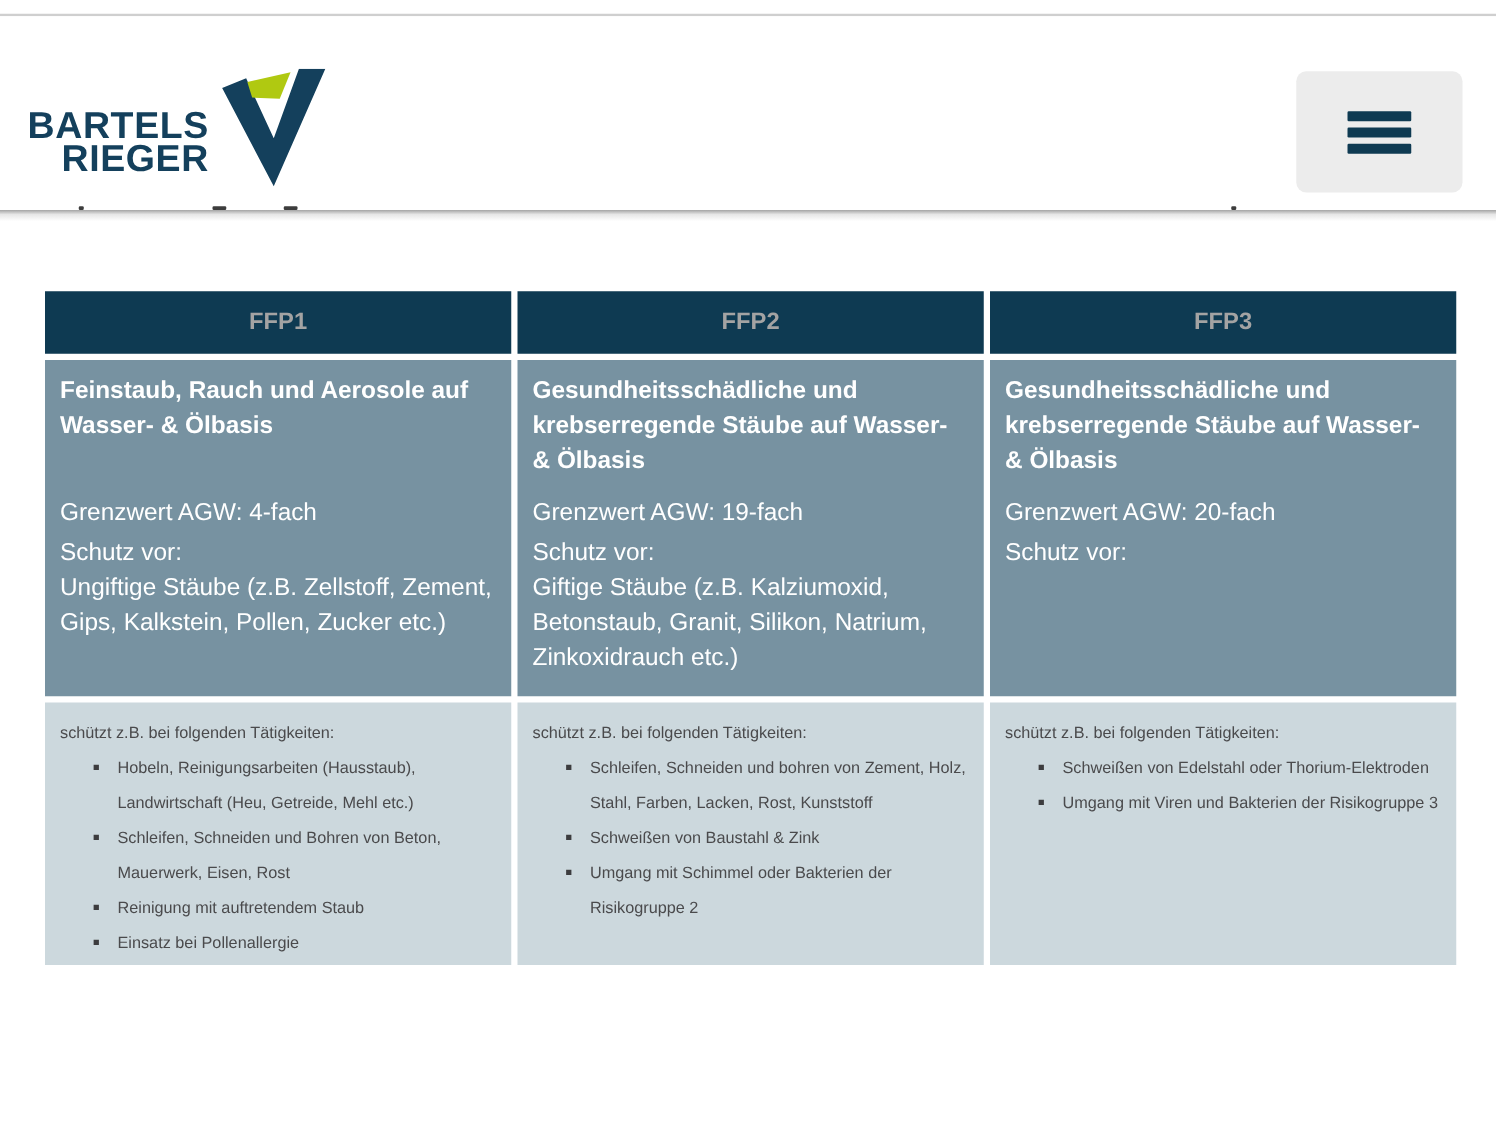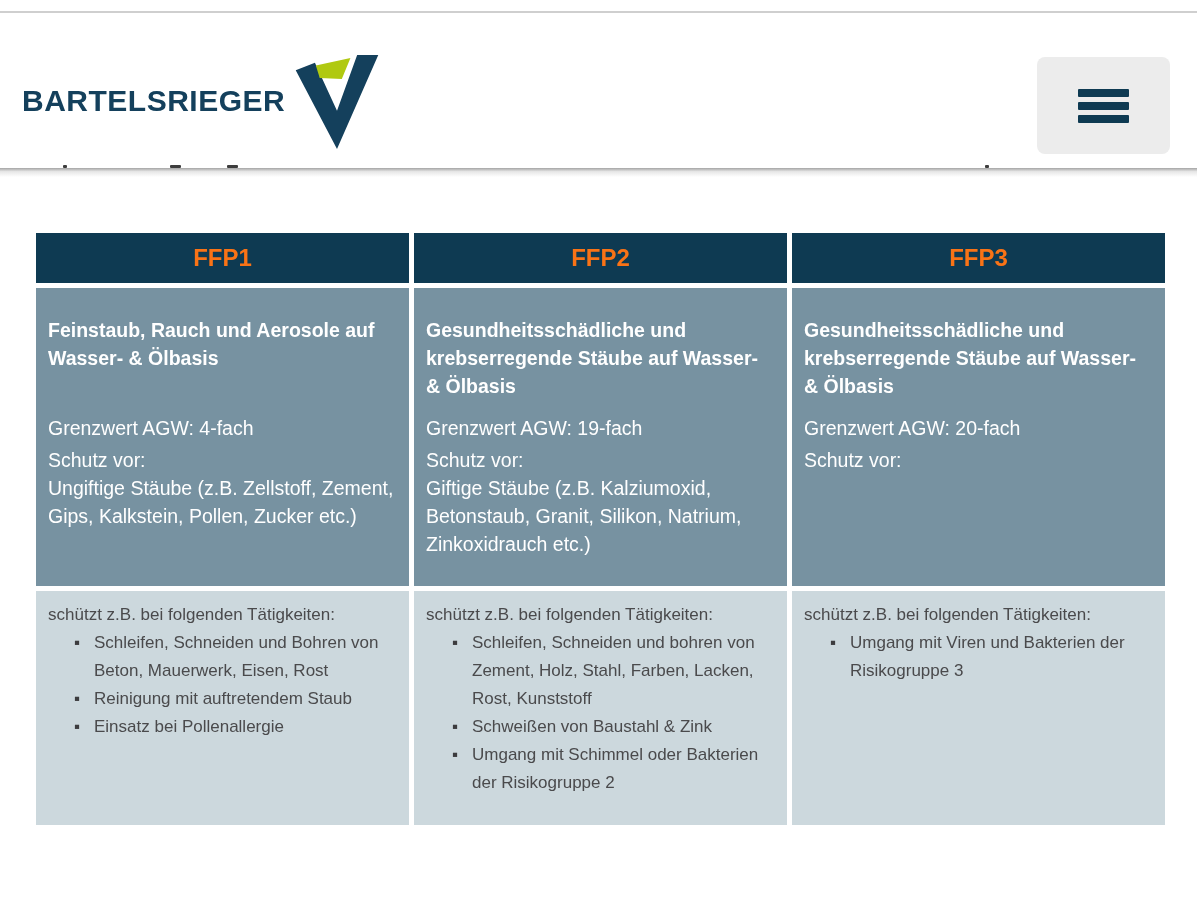--- a/index.html
+++ b/index.html
@@ -11,48 +11,48 @@
   .top-line { position:absolute; top:11px; left:0; width:100%; height:2px;
               background:#cfcfcf; }
   .site-header { position:absolute; top:13px; left:0; width:100%; height:155px;
                  background:#ffffff; }
   .header-shadow { position:absolute; top:168px; left:0; width:100%; height:9px;
                    background:linear-gradient(to bottom, rgba(90,90,90,.55), rgba(120,120,120,.18) 40%, rgba(255,255,255,0)); }
   .clip-frag { position:absolute; top:165px; height:3px; background:#3d3d3d;
                border-radius:1px; }
 
   .brand { position:absolute; top:42px; left:22px; display:flex; align-items:flex-start; }
-  .brand-text { display:flex; flex-direction:row; align-items:flex-end;
+  .brand-text { display:flex; flex-direction:column; align-items:flex-end;
                 margin-top:32px; color:#14405c; font-weight:bold;
                 font-size:30px; line-height:27px; letter-spacing:.5px; }
   .brand-mark { margin-left:8px; }
 
   .menu-button { position:absolute; top:44px; left:1037px; width:133px; height:97px;
                  background:#ececec; border:none; border-radius:8px; cursor:pointer;
                  display:flex; flex-direction:column; align-items:center;
                  justify-content:center; gap:5px; }
   .menu-bar { width:51px; height:8px; background:#0e3a52; border-radius:1px; }
 
   
   .ffp-table { position:absolute; top:233px; left:36px; width:1129px;
                display:grid; grid-template-columns:repeat(3,1fr);
                column-gap:5px; row-gap:5px; background:#ffffff; }
 
-  .cell-head { background:#0e3a52; color:#f97316; font-weight:bold;
-               font-size:24px; height:50px; display:flex;
+  .cell-head { background:#0e3a52; color:#a3a3a3; font-weight:bold;
+               font-size:19px; height:50px; display:flex;
                align-items:center; justify-content:center; }
 
-  .cell-mid { background:#7792a1; color:#ffffff; padding:28px 12px;
+  .cell-mid { background:#7792a1; color:#ffffff; padding:10px 12px;
               font-size:19.5px; line-height:28px; min-height:269px; }
   .hazard-title { font-weight:bold; min-height:84px; margin-bottom:14px; }
   .limit-line { margin-bottom:4px; }
   .protection-label { font-weight:normal; }
 
-  .cell-low { background:#ccd8dd; color:#4a4a4c; padding:10px 12px 28px;
-              font-size:17px; line-height:28px; }
+  .cell-low { background:#ccd8dd; color:#4a4a4c; padding:10px 12px 4px;
+              font-size:13px; line-height:28px; }
   .activity-list { list-style:none; margin:0; padding:0 0 0 26px; }
   .activity-list li { position:relative; padding-left:20px; }
   .activity-list li::before { content:"\25AA"; position:absolute; left:0; top:0;
                               font-size:17px; color:#3c3c3e; }
 </style>
 </head>
 <body>
 
 <div class="top-line"></div>
 
@@ -101,33 +101,35 @@
   </div>
   <div class="cell-mid">
     <div class="hazard-title">Gesundheitsschädliche und krebserregende Stäube auf Wasser- &amp; Ölbasis</div>
     <div class="limit-line">Grenzwert AGW: 20-fach</div>
     <div class="protection-label">Schutz vor:</div>
   </div>
 
   <div class="cell-low">
     <div>schützt z.B. bei folgenden Tätigkeiten:</div>
     <ul class="activity-list">
+        <li>Hobeln, Reinigungsarbeiten (Hausstaub), Landwirtschaft (Heu, Getreide, Mehl etc.)</li>
         <li>Schleifen, Schneiden und Bohren von Beton, Mauerwerk, Eisen, Rost</li>
         <li>Reinigung mit auftretendem Staub</li>
         <li>Einsatz bei Pollenallergie</li>
       </ul>
   </div>
   <div class="cell-low">
     <div>schützt z.B. bei folgenden Tätigkeiten:</div>
     <ul class="activity-list">
         <li>Schleifen, Schneiden und bohren von Zement, Holz, Stahl, Farben, Lacken, Rost, Kunststoff</li>
         <li>Schweißen von Baustahl &amp; Zink</li>
         <li>Umgang mit Schimmel oder Bakterien der Risikogruppe 2</li>
       </ul>
   </div>
   <div class="cell-low">
     <div>schützt z.B. bei folgenden Tätigkeiten:</div>
     <ul class="activity-list">
+        <li>Schweißen von Edelstahl oder Thorium-Elektroden</li>
         <li>Umgang mit Viren und Bakterien der Risikogruppe 3</li>
       </ul>
   </div>
 
 </div>
 
 </body></html>

